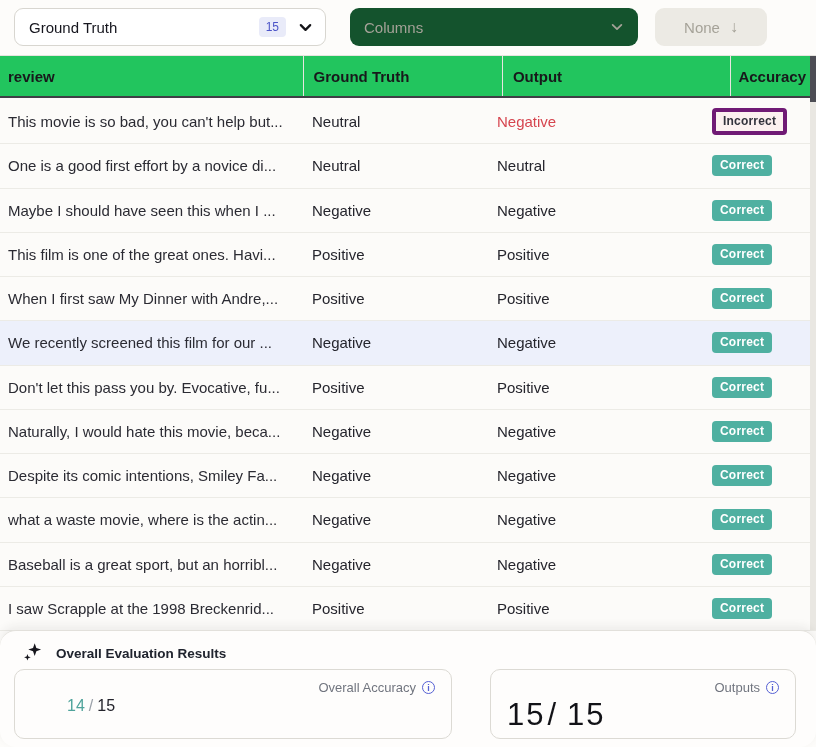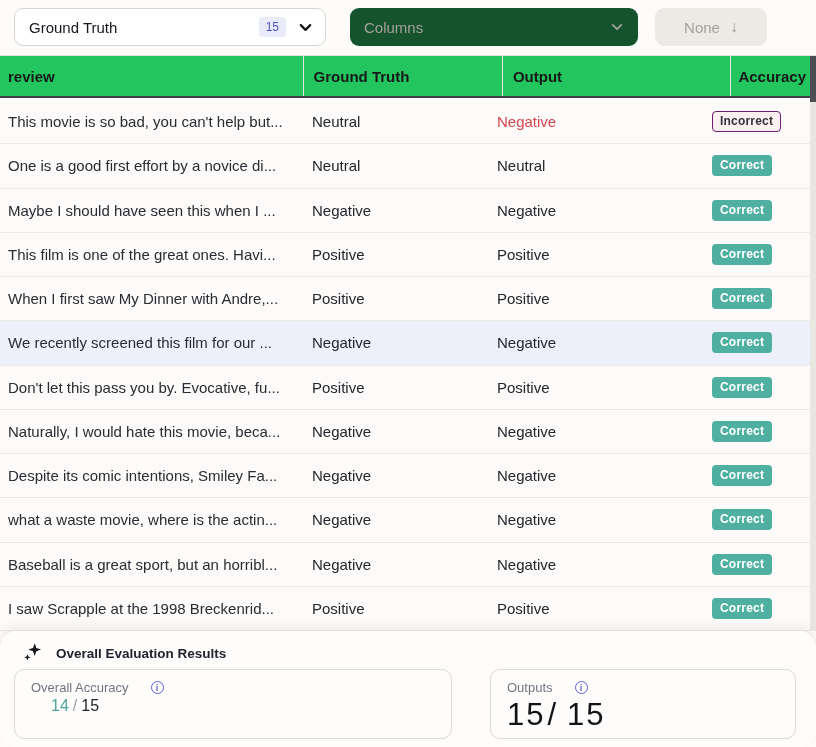--- a/index.html
+++ b/index.html
@@ -38,40 +38,40 @@
 
   .tbody { position:absolute; top:100px; left:0; right:0; height:531px; overflow:hidden; background:#fcfbf9; }
   .tr { display:flex; align-items:center; height:44.25px; border-bottom:1px solid #ecebe6; cursor:pointer; }
   .tr.highlighted { background:#edf0fb; }
   .td { font-size:15px; overflow:hidden; white-space:nowrap; }
   .td-review { color:#2b2b33; }
   .td-val { color:#25252d; }
   .output-error { color:#d6454f; }
   .badge { display:inline-block; font-size:12px; font-weight:700; line-height:1; border-radius:4px; letter-spacing:.2px; }
   .badge-correct { background:#4fb0a1; color:#ffffff; padding:4px 8px 5px; }
-  .badge-incorrect { background:#fcf1f0; color:#33333d; border:1px solid #701a75; padding:3px 7px 4px; }
+  .badge-incorrect { background:#fcf1f0; color:#33333d; border:4px solid #701a75; padding:3px 7px 4px; }
 
   
   .scrollbar { position:absolute; top:56px; right:0; width:6px; height:574px; background:#e9e7e2; }
   .scrollbar .thumb { width:100%; height:46px; background:#4d4d55; }
 
   
   .results-panel { position:absolute; top:630px; left:0; right:0; height:117px; background:#fefdfc; border-top:1px solid #e2e0db; box-shadow:0 -4px 10px rgba(40,40,40,0.07);border-radius:16px; }
   .results-header { display:flex; align-items:center; gap:13px; padding:10px 0 0 22px; }
   .results-title { font-size:13.5px; font-weight:700; color:#20242e; }
   .sparkles { color:#16161d; }
 
   .card { position:absolute; top:38px; height:70px; background:#fefdfc; border:1px solid #dcdad4; border-radius:10px; padding:10px 16px 8px; }
   .card-accuracy { left:14px; width:438px; }
   .card-outputs { left:490px; width:306px; }
-  .card-label-row { display:flex; align-items:center; gap:22px; font-size:13px; color:#71757f; }
+  .card-label-row { display:flex; align-items:center; gap:6px; font-size:13px; color:#71757f;justify-content:flex-end; }
   .info-icon { display:inline-flex; align-items:center; justify-content:center; width:13px; height:13px; border:1.4px solid #5560d4; border-radius:50%; color:#5560d4; font-size:9px; font-weight:700; cursor:pointer; }
   .card-value-row { display:flex; align-items:baseline; margin-top:2px; }
   .big-value { font-size:31px; font-weight:500; color:#121217; letter-spacing:2px; }
-  .fraction { margin-left:20px; font-size:16px; }
+  .fraction { margin-left:36px; font-size:16px; }
   .frac-num { color:#4fa39b; }
   .frac-slash { color:#9aa0a8; margin:0 4px; }
   .frac-den { color:#23232b; }
   .big-slash { margin:0 9px 0 2px; }
 </style>
 </head>
 <body>
 
 <div class="screen">
 

